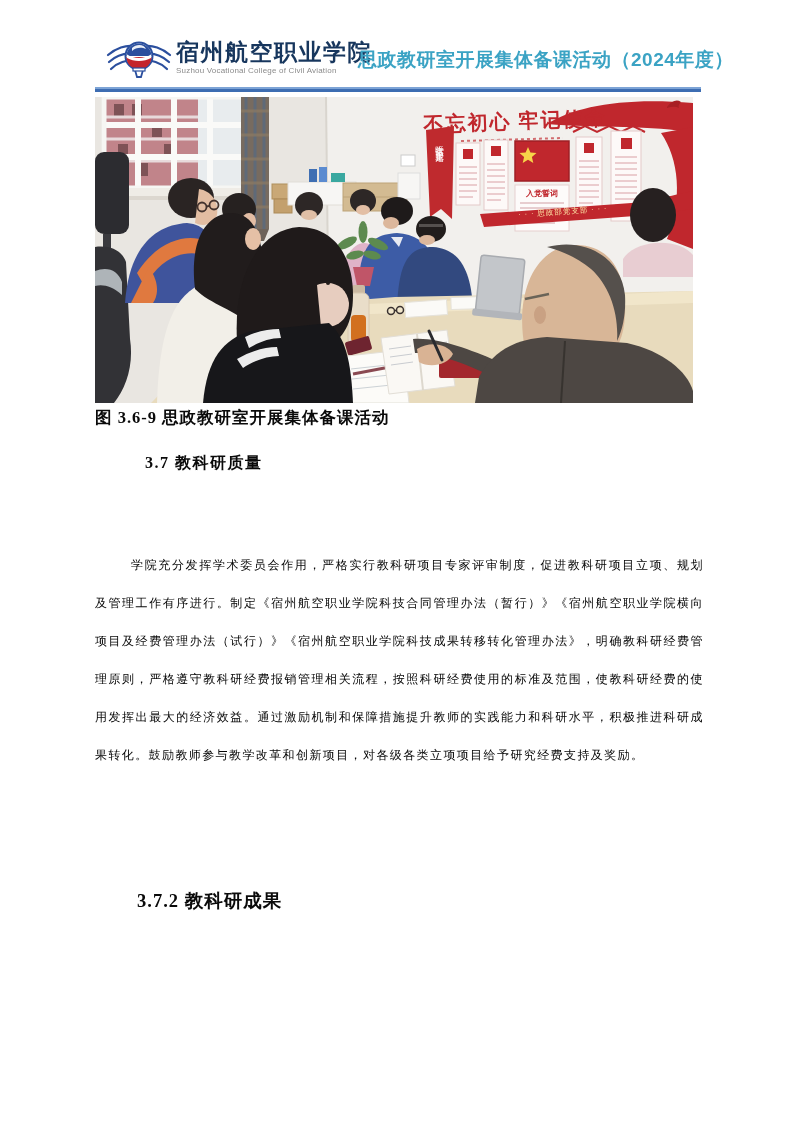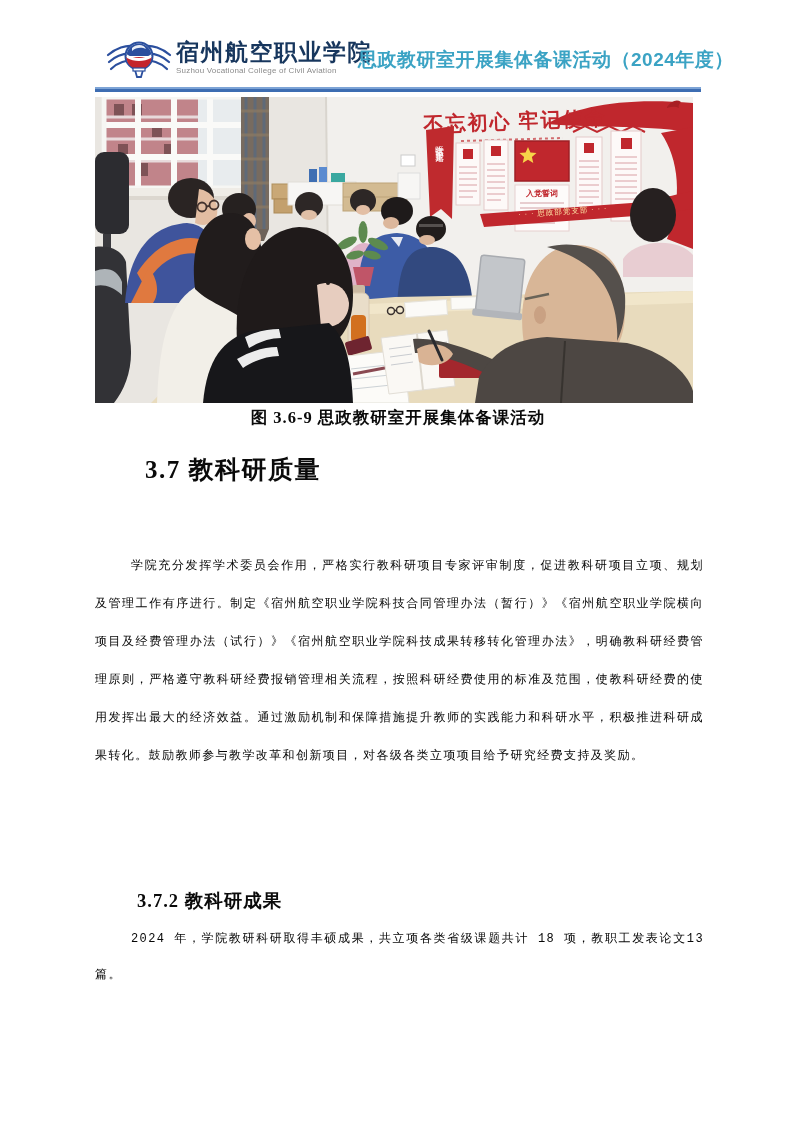--- a/index.html
+++ b/index.html
@@ -28,26 +28,26 @@
     position:absolute; left:95px; top:87px; width:606px; height:5px;
     background:linear-gradient(#7da4d6 0 35%, #3d6db2 35% 100%);
   }
   
   .photo {
     position:absolute; left:95px; top:97px; width:598px; height:306px;
     background:#efede9; overflow:hidden;
   }
   .photo svg { display:block; width:100%; height:100%; }
   .caption {
-    position:absolute; left:95px; top:407px; width:606px; text-align:center;
+    position:absolute; left:95px; top:407px; width:606px; 
     font-size:16.5px; font-weight:bold; letter-spacing:1px; white-space:nowrap;
   }
   
   .h-sec {
-    position:absolute; left:145px; top:453px; font-size:25px; font-weight:bold;
+    position:absolute; left:145px; top:453px; font-size:16px; font-weight:bold;
     letter-spacing:1.5px; white-space:nowrap;
   }
   .h-sub1 { position:absolute; left:137px; top:512px; }
   .h-sub2 { position:absolute; left:137px; top:888px;text-align:right; }
   .h-sub1, .h-sub2 {
     font-size:18.5px; font-weight:bold; letter-spacing:1px; white-space:nowrap;
   }
   .para {
     position:absolute; left:95px; width:609px; font-size:12px;
     line-height:38px; letter-spacing:1.4px; text-align:justify;
@@ -384,16 +384,15 @@
         <path d="M470,244 L466,306" stroke="#37332f" stroke-width="2" fill="none"></path>
       </g>
     </svg>
   </div>
 
   <div class="caption">图 3.6-9  思政教研室开展集体备课活动</div>
 
   <div class="h-sec">3.7 教科研质量</div>
   <div class="para para1">学院充分发挥学术委员会作用，严格实行教科研项目专家评审制度，促进教科研项目立项、规划及管理工作有序进行。制定《宿州航空职业学院科技合同管理办法（暂行）》《宿州航空职业学院横向项目及经费管理办法（试行）》《宿州航空职业学院科技成果转移转化管理办法》，明确教科研经费管理原则，严格遵守教科研经费报销管理相关流程，按照科研经费使用的标准及范围，使教科研经费的使用发挥出最大的经济效益。通过激励机制和保障措施提升教师的实践能力和科研水平，积极推进科研成果转化。鼓励教师参与教学改革和创新项目，对各级各类立项项目给予研究经费支持及奖励。</div>
   <div class="h-sub2">3.7.2 教科研成果</div>
-  <div class="para para2">2024 年，学院教研科研取得丰硕成果，共立项各类省级课题共计 18 项，教职工发表论文13篇。</div>
 
   <div class="page-num">94</div>
 </div>
 
 </body></html>

